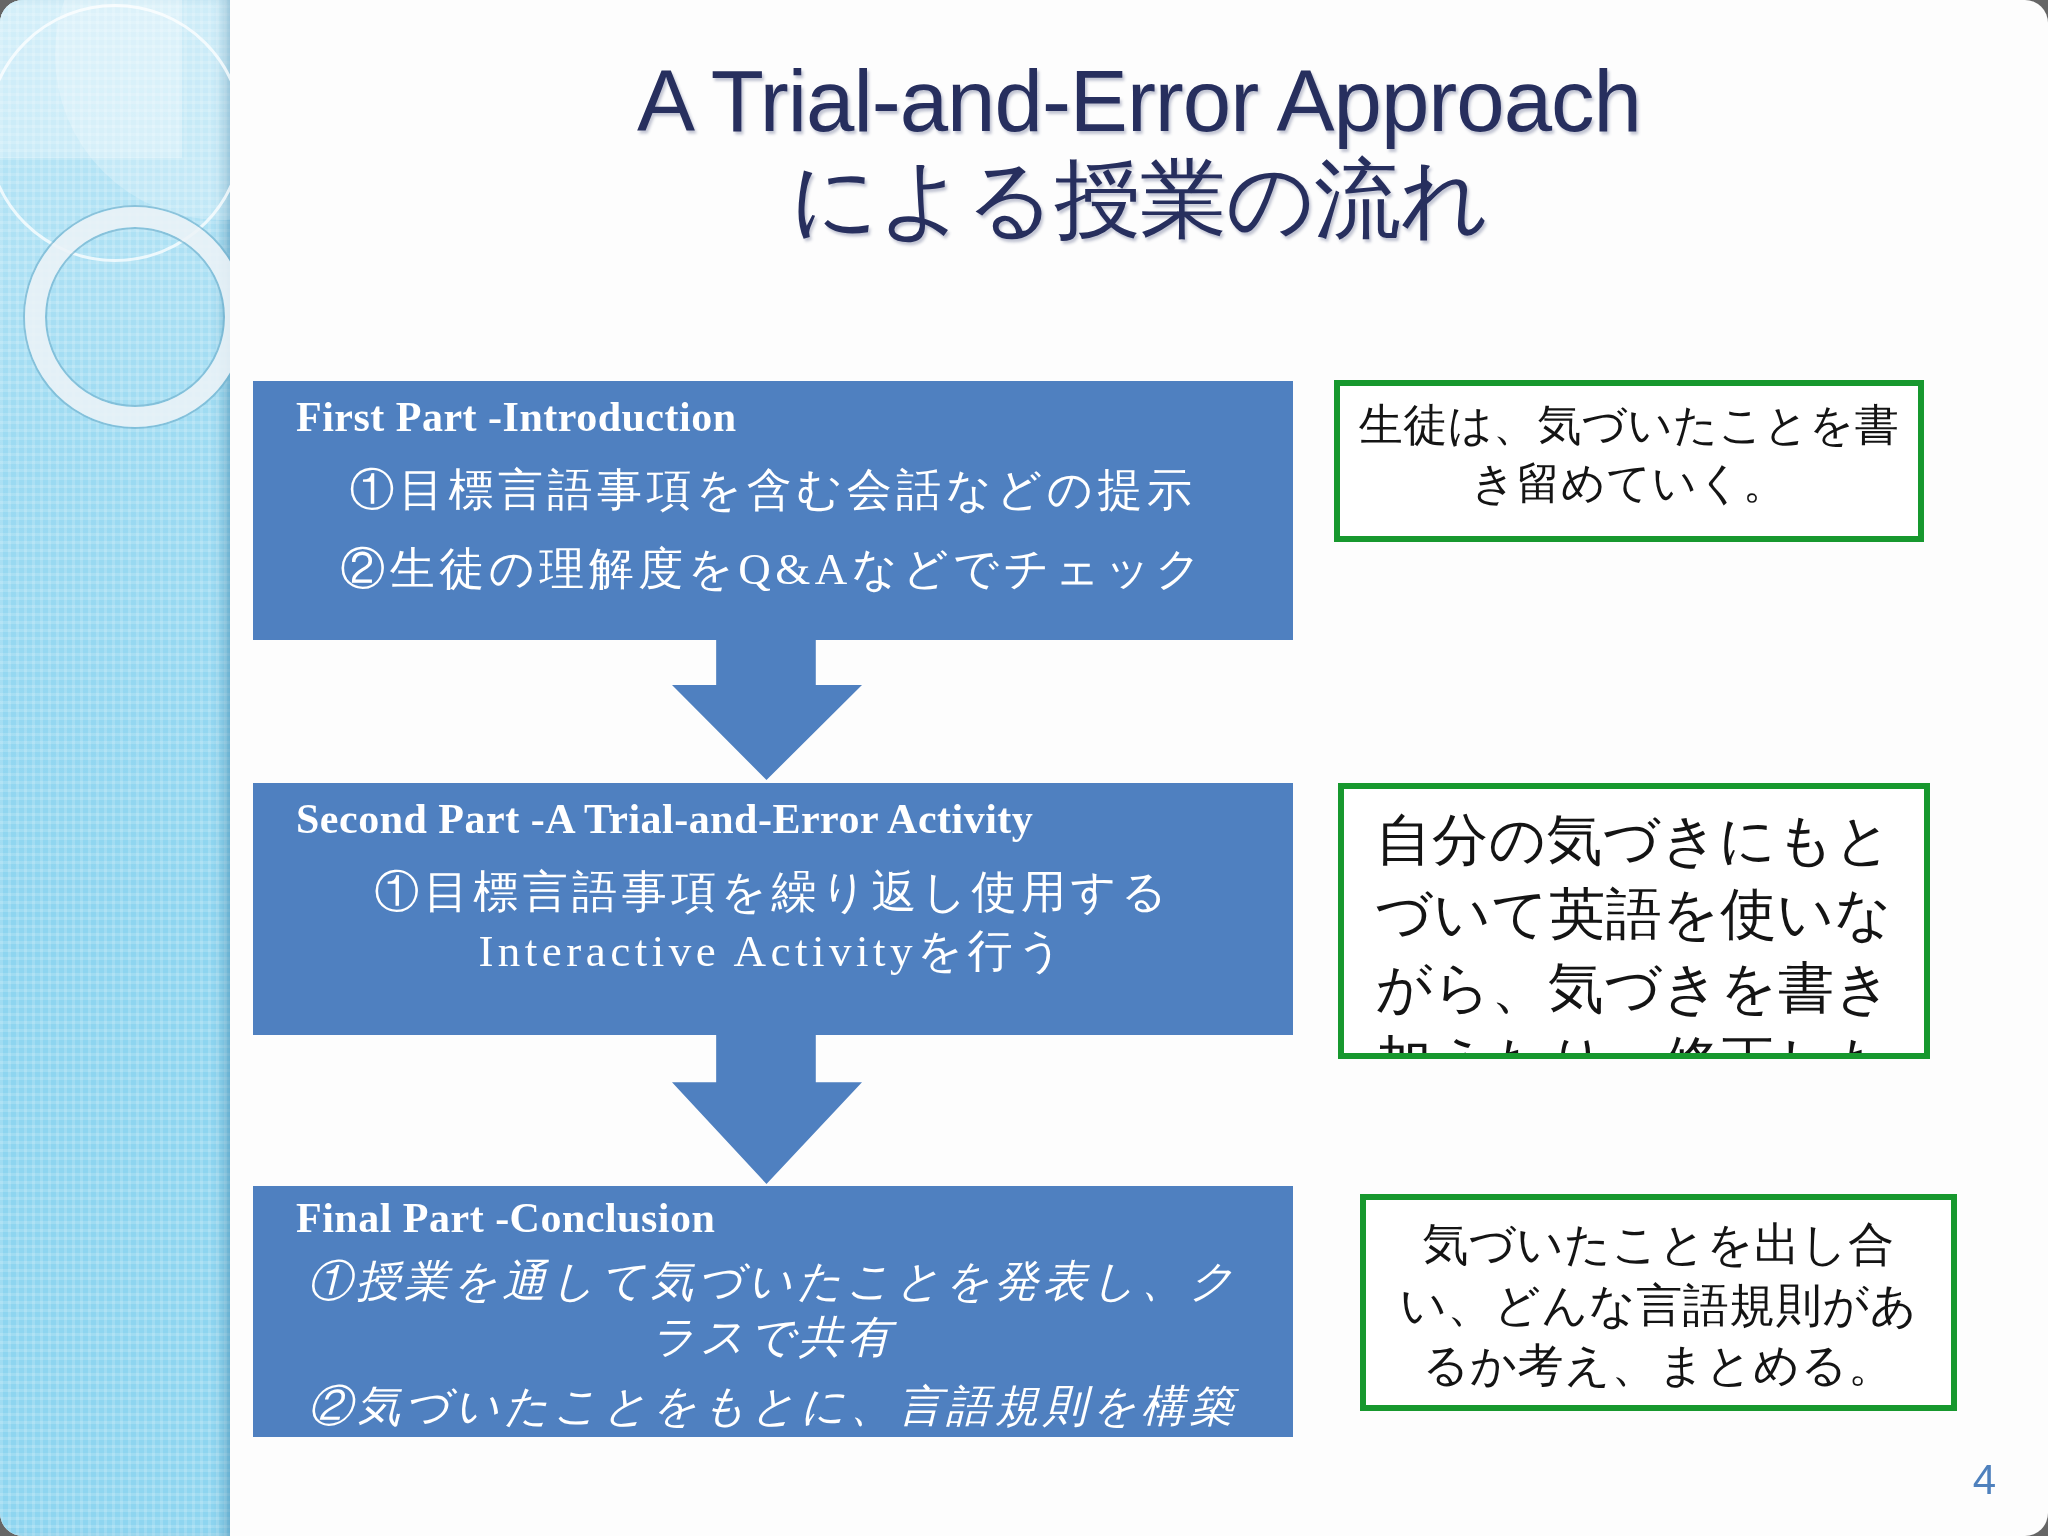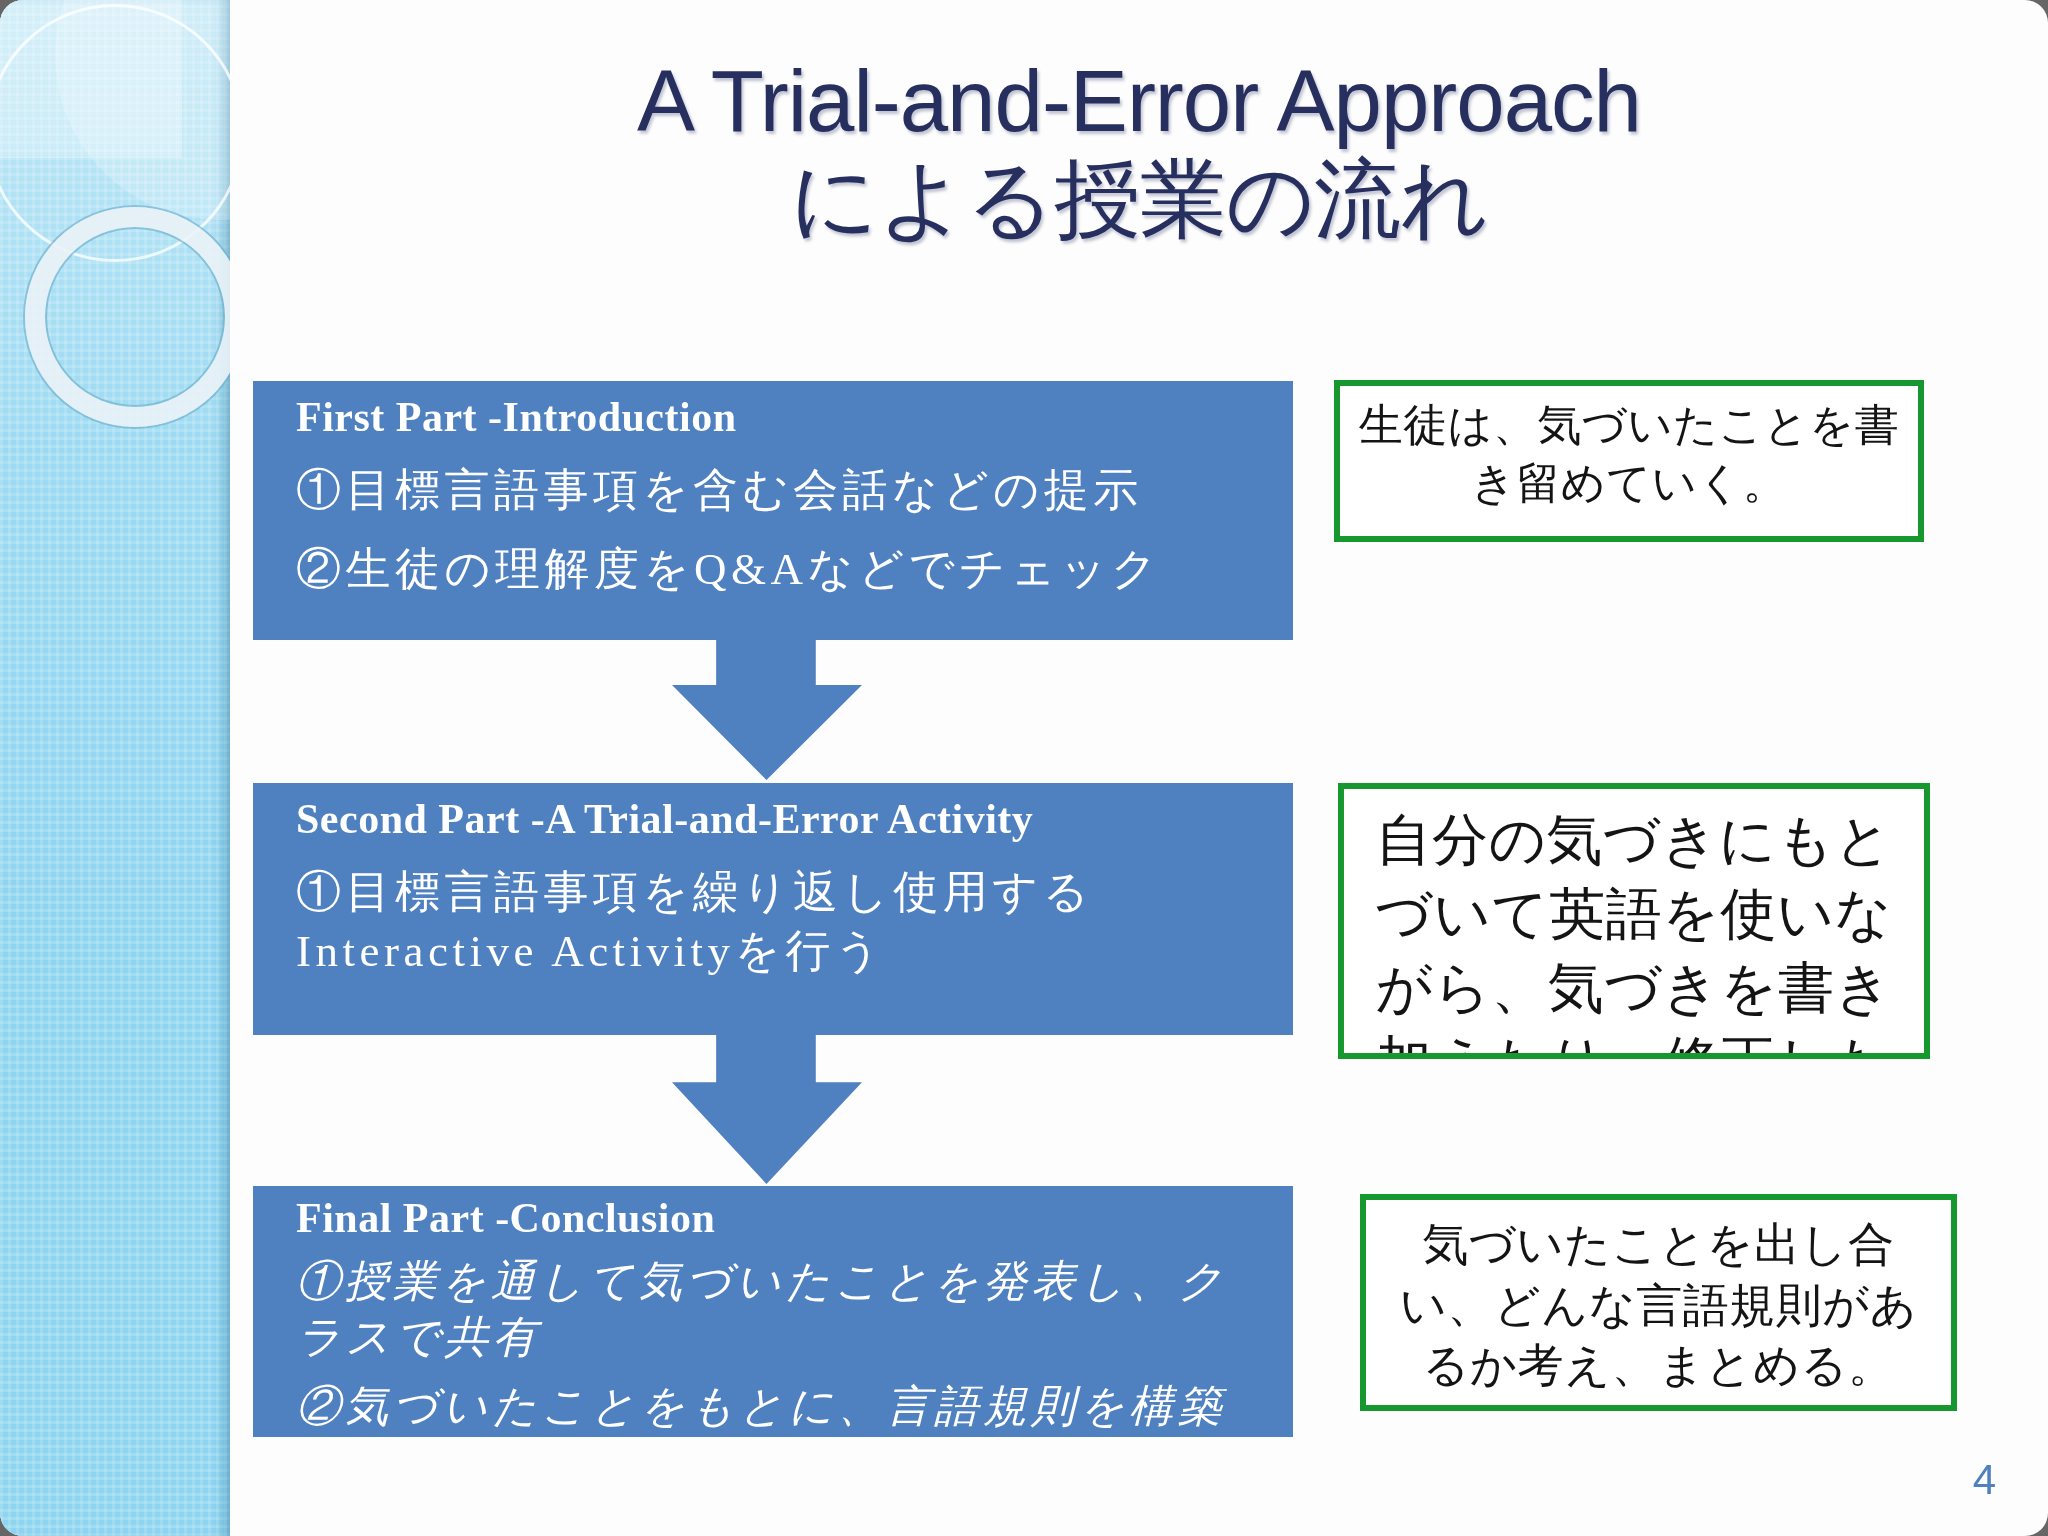--- a/index.html
+++ b/index.html
@@ -23,21 +23,21 @@
     box-shadow:0 0 0 2px rgba(110,175,205,.65), inset 0 0 0 2px rgba(110,175,205,.65);}
   
   .title{position:absolute;left:230px;top:52px;width:1818px;margin:0;text-align:center;
     color:#272f5e;font-size:87px;font-weight:400;line-height:1.13;letter-spacing:-1px;
     text-shadow:2px 3px 3px rgba(40,50,100,.28);}
   
   .fbox{position:absolute;left:253px;width:1040px;background:#4f80c0;color:#fff;
     box-sizing:border-box;padding:12px 43px;overflow:hidden;
     font-family:"Liberation Serif",serif;}
   .fbox .h{font-weight:bold;font-size:42px;letter-spacing:.5px;}
-  .fbox .ln{font-size:45px;letter-spacing:.10em;line-height:1.32;margin-top:20px;}
+  .fbox .ln{font-size:45px;letter-spacing:.10em;line-height:1.32;margin-top:20px;text-align:center;}
   #box1{top:381px;height:259px;}
   #box2{top:783px;height:252px;}
   #box3{top:1186px;height:251px;padding-top:8px;}
   #box3 .ln{margin-top:12px;line-height:1.28;font-size:44px;font-style:italic;}
   .arrow{position:absolute;left:672px;width:190px;}
   #arrow1{top:640px;height:140px;}
   #arrow2{top:1034px;height:150px;}
   
   .callout{position:absolute;background:#fff;border:6px solid #17982e;box-sizing:border-box;
     color:#141414;padding:10px 18px;font-size:46px;line-height:1.32;letter-spacing:.01em;

